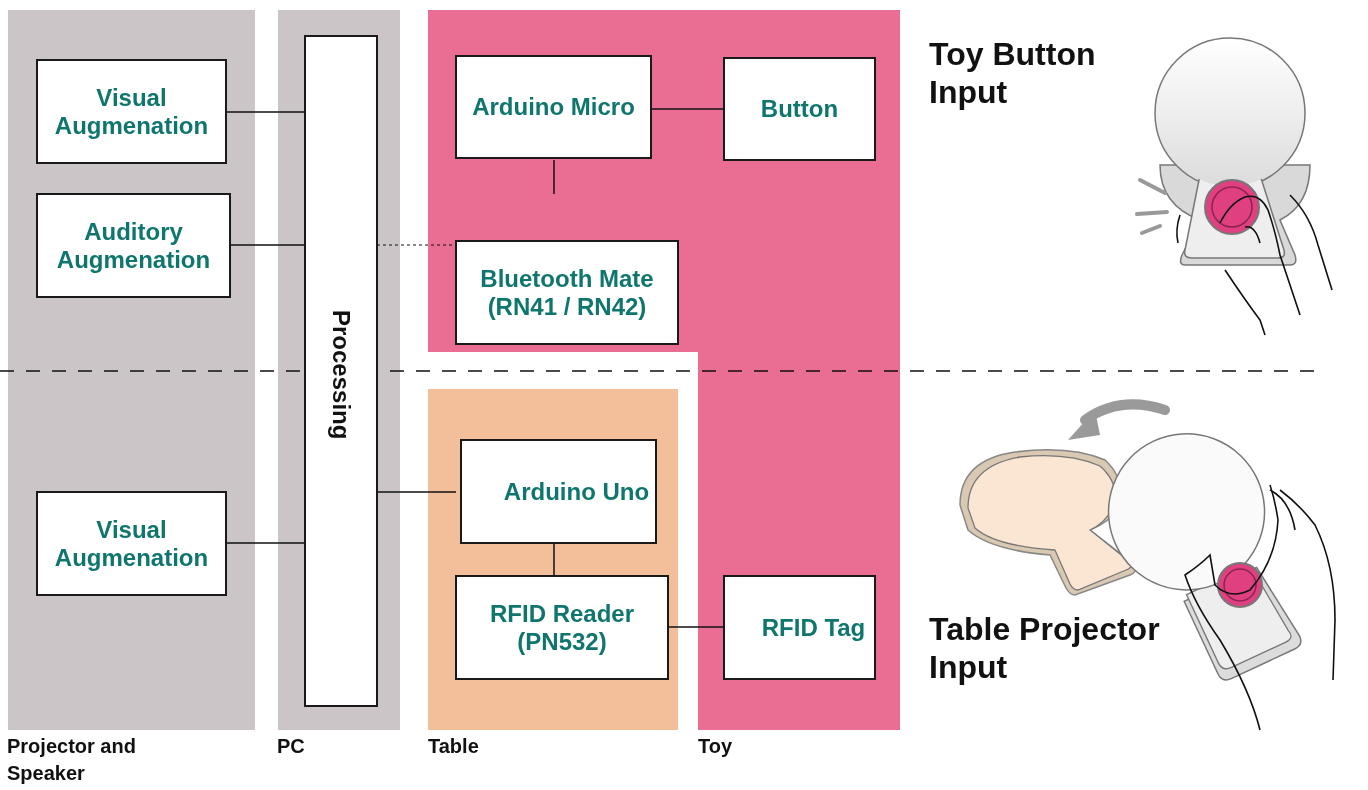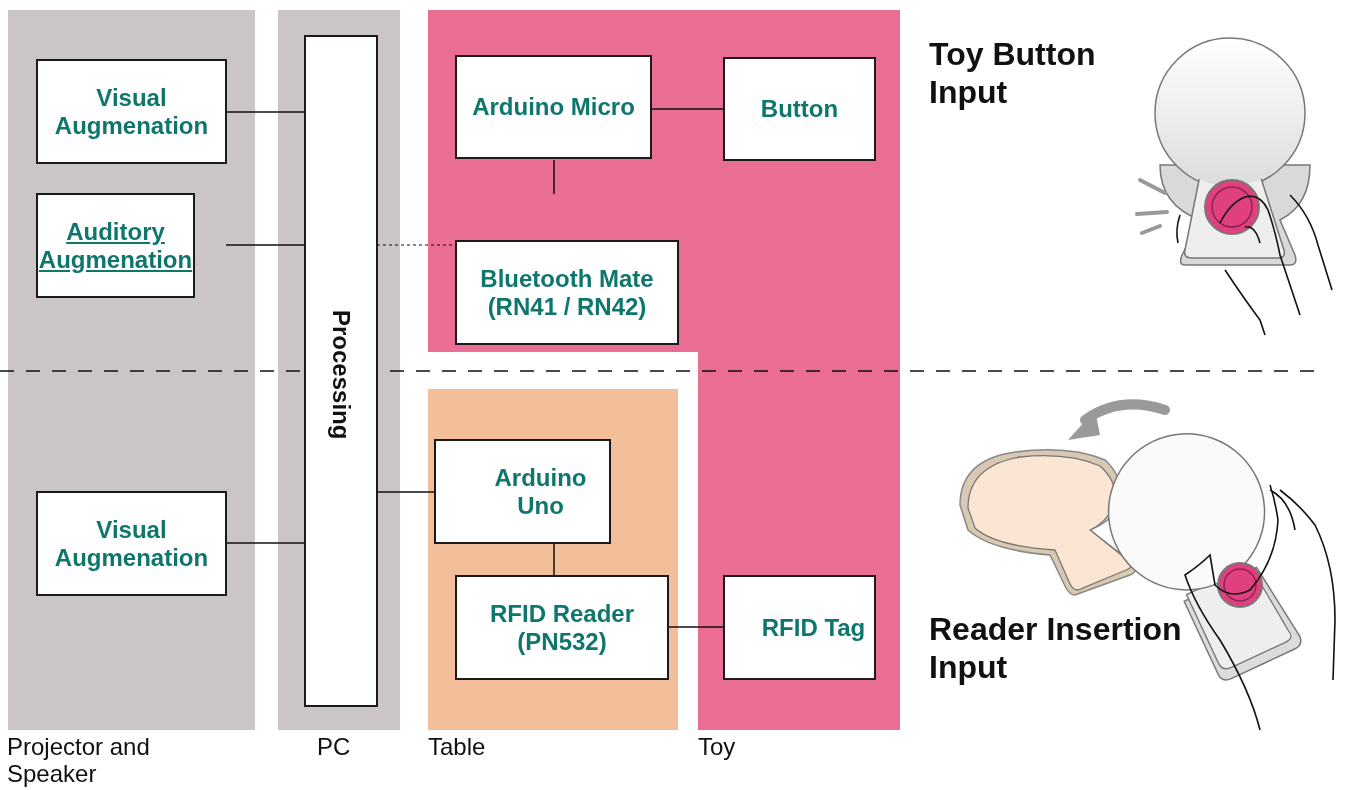--- a/index.html
+++ b/index.html
@@ -2,21 +2,21 @@
 <html><head>
 <meta charset="utf-8">
 <style>
   html,body{margin:0;padding:0;background:#fff;}
   body{width:1368px;height:790px;position:relative;overflow:hidden;font-family:"Liberation Sans",sans-serif;}
   .panel{position:absolute;}
   .gray{background:#cbc5c7;}
   .pink{background:#ea6d93;}
   .peach{background:#f2bf9a;}
   .box{position:absolute;background:#fff;border:2px solid #1a1a1a;box-sizing:border-box;display:flex;align-items:center;justify-content:center;text-align:center;font-weight:bold;font-size:24px;line-height:28px;color:#0f766e;white-space:pre-line;}
-  .label{position:absolute;font-weight:normal;font-size:24px;line-height:27px;color:#111;white-space:pre-line;}
+  .label{position:absolute;font-weight:bold;font-size:20px;line-height:27px;color:#111;white-space:pre-line;}
   .title{position:absolute;font-weight:bold;font-size:32px;line-height:38px;color:#111;white-space:pre-line;}
   .proc-text{position:absolute;transform:rotate(90deg);transform-origin:center center;font-weight:bold;font-size:24px;color:#111;white-space:nowrap;}
   svg.lines{position:absolute;left:0;top:0;pointer-events:none;}
   svg.illu{position:absolute;}
 </style>
 </head>
 <body>
 
 <div class="panel gray" style="left:8px;top:10px;width:247px;height:720px;"></div>
 <div class="panel gray" style="left:278px;top:10px;width:122px;height:720px;"></div>
@@ -32,47 +32,47 @@
   <line x1="377" y1="245" x2="456" y2="245" stroke="#111" stroke-width="1.2" stroke-dasharray="3,3"></line>
   <line x1="377" y1="492" x2="456" y2="492" stroke="#111" stroke-width="1.5"></line>
   <line x1="651" y1="109" x2="724" y2="109" stroke="#111" stroke-width="1.5"></line>
   <line x1="554" y1="160" x2="554" y2="194" stroke="#111" stroke-width="1.5"></line>
   <line x1="554" y1="543" x2="554" y2="576" stroke="#111" stroke-width="1.5"></line>
   <line x1="651" y1="627" x2="724" y2="627" stroke="#111" stroke-width="1.5"></line>
 </svg>
 
 <div class="box" style="left:36px;top:59px;width:191px;height:105px;">Visual
 Augmenation</div>
-<div class="box" style="left:36px;top:193px;width:159px;height:105px;text-decoration:underline;">Auditory
+<div class="box" style="left:36px;top:193px;width:195px;height:105px;">Auditory
 Augmenation</div>
 <div class="box" style="left:36px;top:491px;width:191px;height:105px;">Visual
 Augmenation</div>
 
 <div class="box" style="left:304px;top:35px;width:74px;height:672px;"></div>
 <div class="proc-text" style="left:281px;top:355px;width:120px;height:30px;text-align:center;line-height:30px;">Processing</div>
 
 <div class="box" style="left:455px;top:55px;width:197px;height:104px;">Arduino Micro</div>
 <div class="box" style="left:723px;top:57px;width:153px;height:104px;">Button</div>
 <div class="box" style="left:455px;top:193px;width:224px;height:105px;margin-top:47px;">Bluetooth Mate
 (RN41 / RN42)</div>
 
-<div class="box" style="left:434px;top:439px;width:177px;height:105px;padding-left:36px;">Arduino Uno</div>
+<div class="box" style="left:460px;top:439px;width:197px;height:105px;padding-left:36px;">Arduino Uno</div>
 <div class="box" style="left:455px;top:575px;width:214px;height:105px;">RFID Reader
 (PN532)</div>
 <div class="box" style="left:723px;top:575px;width:153px;height:105px;padding-left:28px;">RFID Tag</div>
 
 <div class="label" style="left:7px;top:733px;">Projector and
 Speaker</div>
-<div class="label" style="left:277px;top:733px;margin-left:40px;">PC</div>
+<div class="label" style="left:277px;top:733px;">PC</div>
 <div class="label" style="left:428px;top:733px;">Table</div>
 <div class="label" style="left:698px;top:733px;">Toy</div>
 
 <div class="title" style="left:929px;top:35px;">Toy Button
 Input</div>
-<div class="title" style="left:929px;top:610px;">Reader Insertion
+<div class="title" style="left:929px;top:610px;">Table Projector
 Input</div>
 
 <svg class="illu" style="left:1120px;top:15px;" width="220" height="330" viewBox="0 0 220 330">
   <defs>
     <linearGradient id="g1" x1="0" y1="0" x2="0" y2="1">
       <stop offset="0" stop-color="#ffffff"></stop>
         <stop offset="1" stop-color="#dcdcdc"></stop>
     </linearGradient>
   </defs>
   <g>

